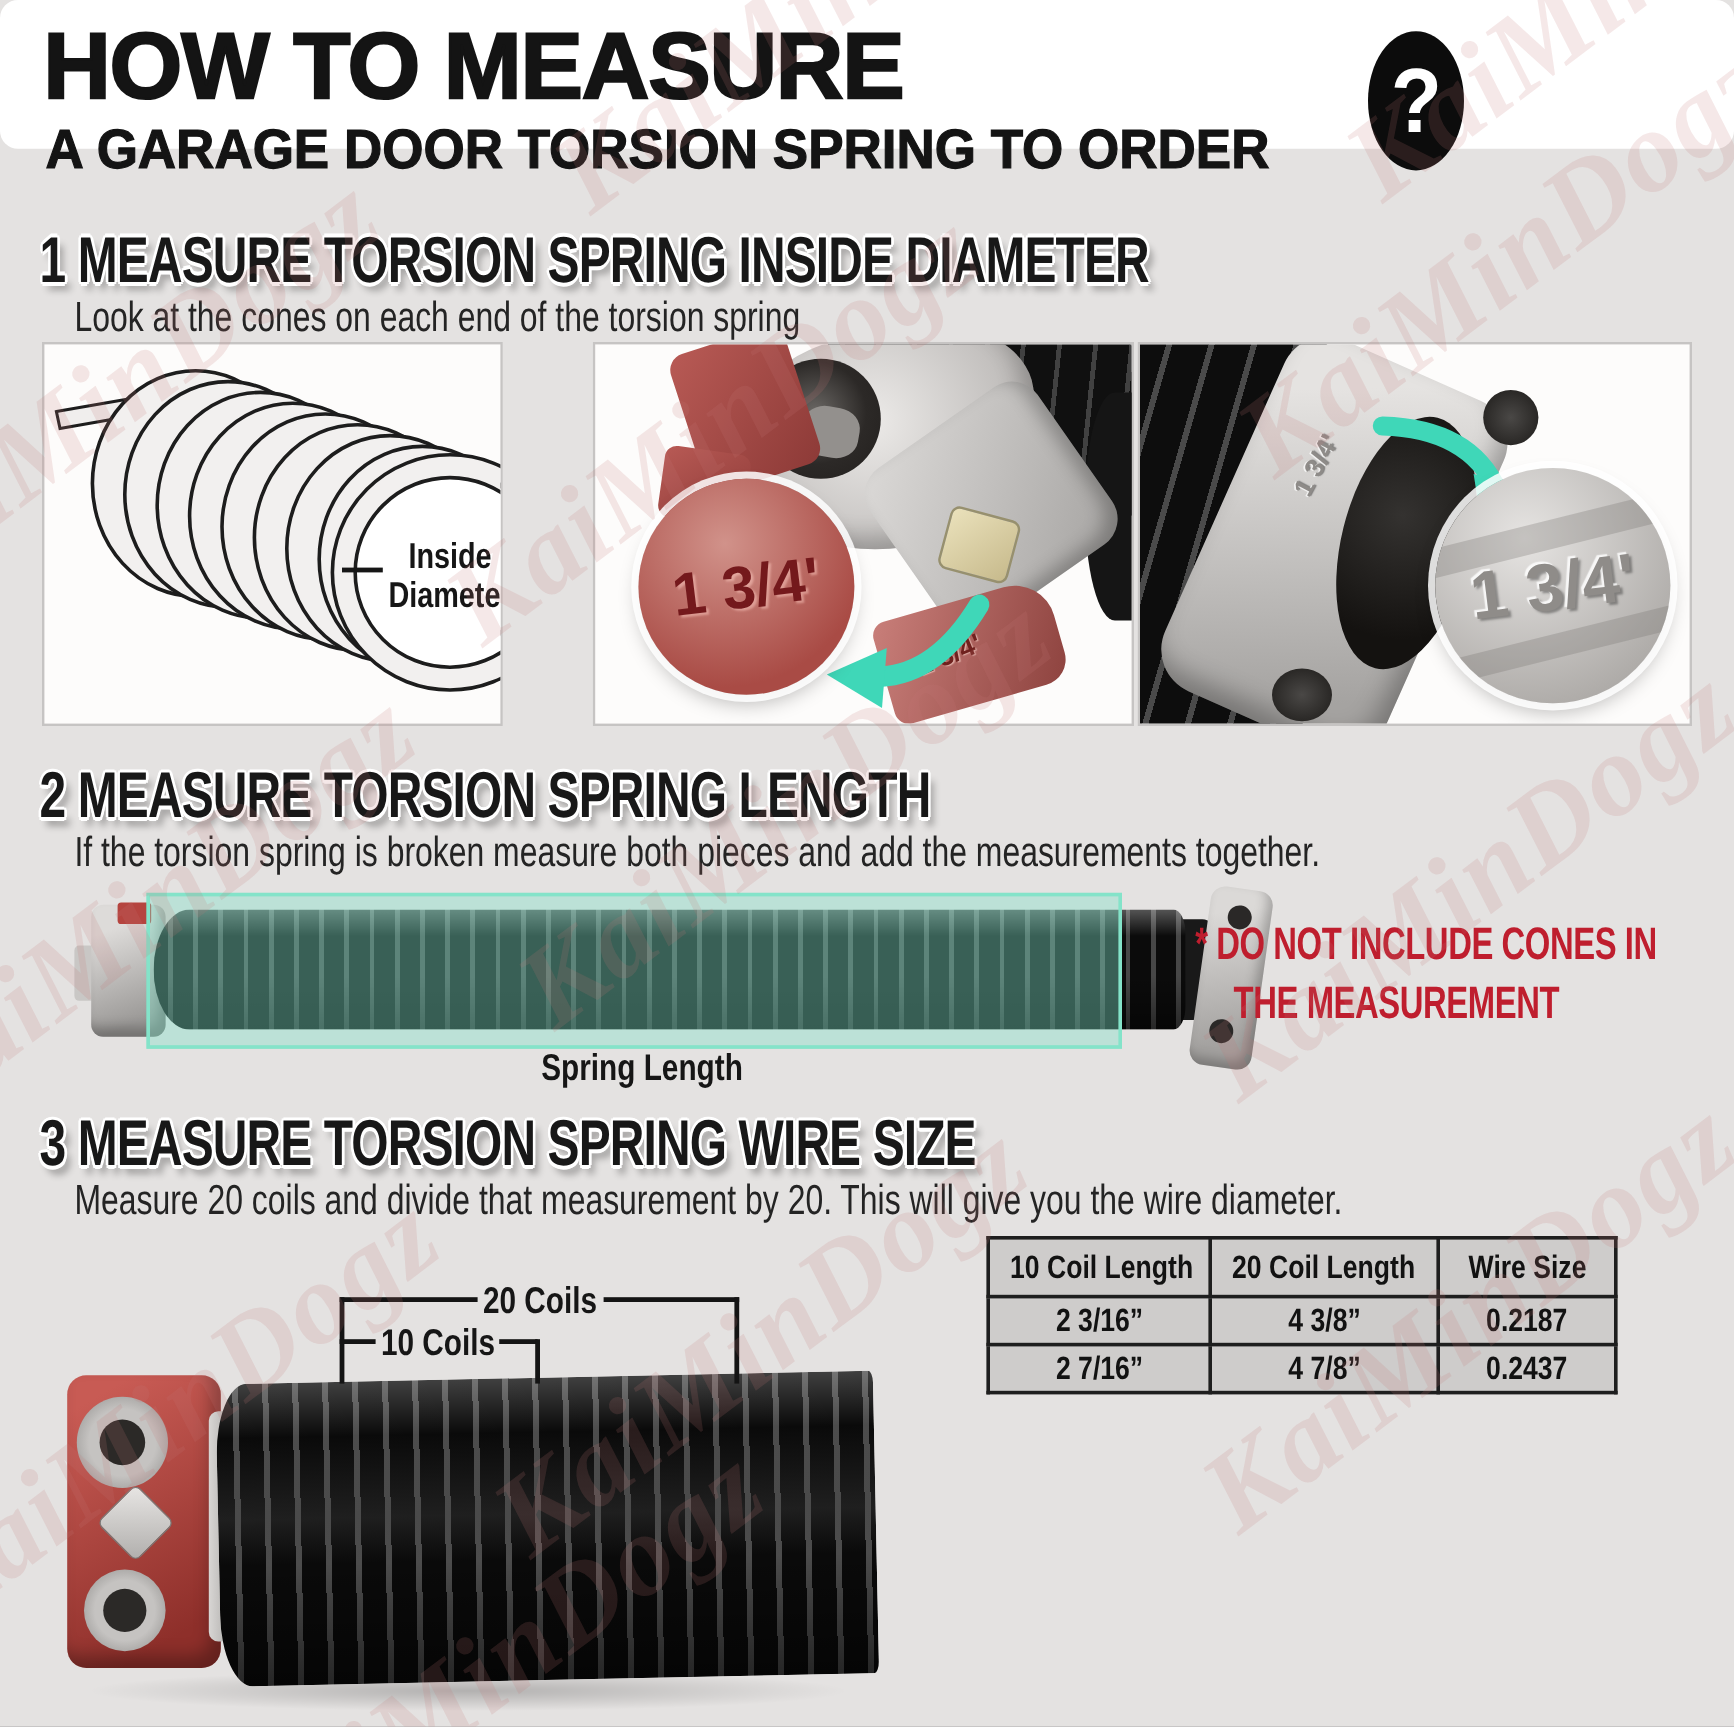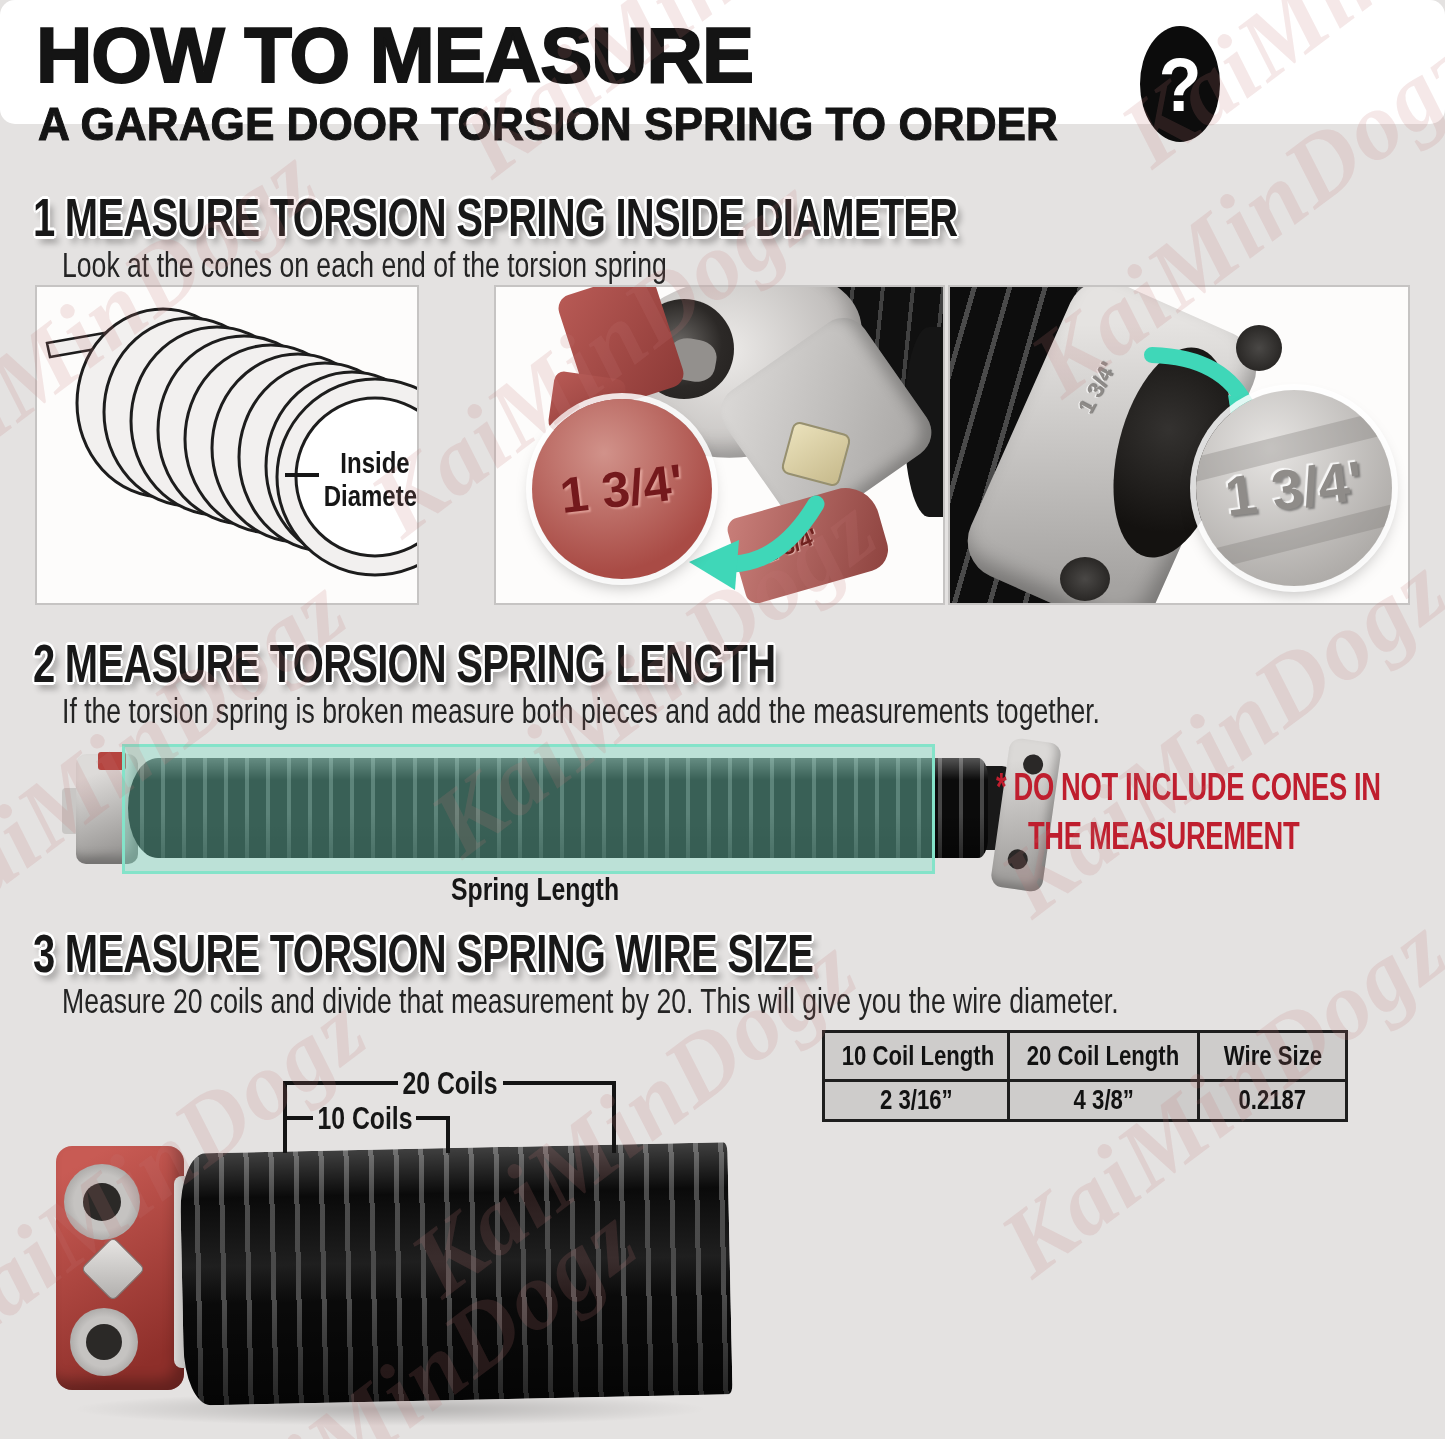--- a/index.html
+++ b/index.html
@@ -224,16 +224,21 @@
           <th><span class="cx">20 Coil Length</span></th>
           <th><span class="cx">Wire Size</span></th>
         </tr>
       </thead>
     <tbody>
         <tr>
           <td><span class="cx">2 3/16”</span></td>
           <td><span class="cx">4 3/8”</span></td>
           <td><span class="cx">0.2187</span></td>
         </tr>
+        <tr>
+          <td><span class="cx">2 7/16”</span></td>
+          <td><span class="cx">4 7/8”</span></td>
+          <td><span class="cx">0.2437</span></td>
+        </tr>
       </tbody>
   </table>
 
 </div>
 
 </body></html>

